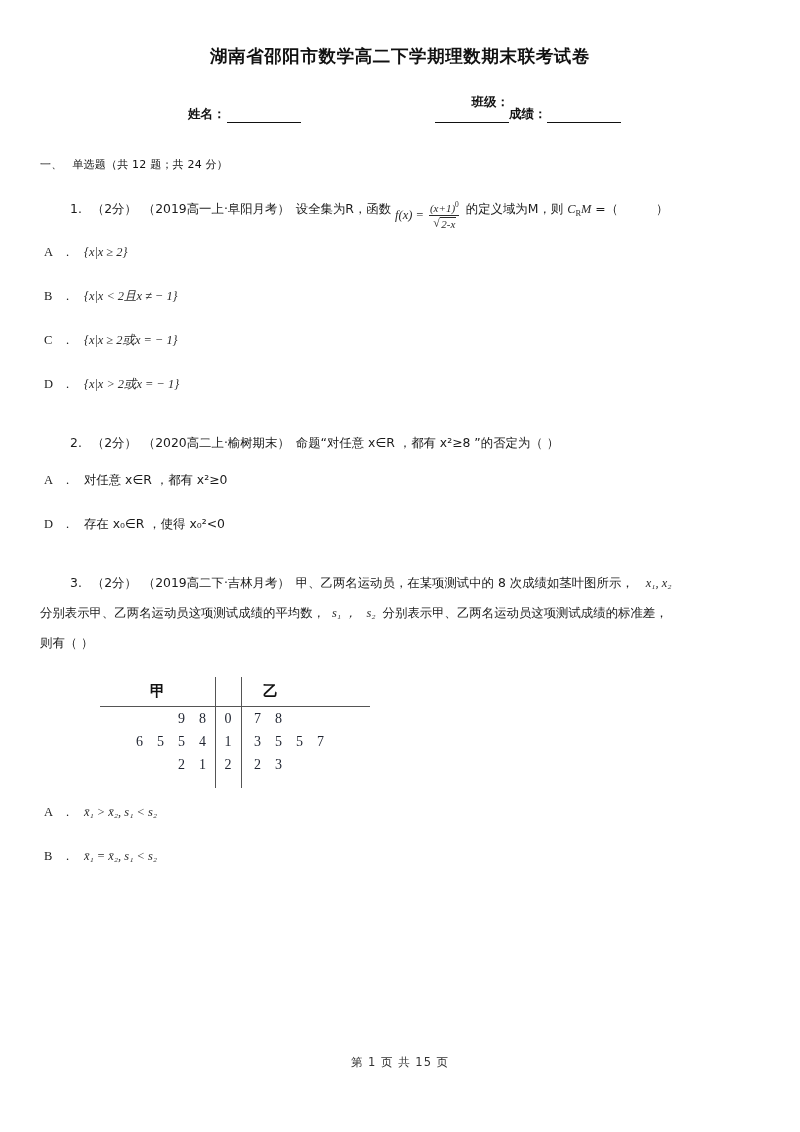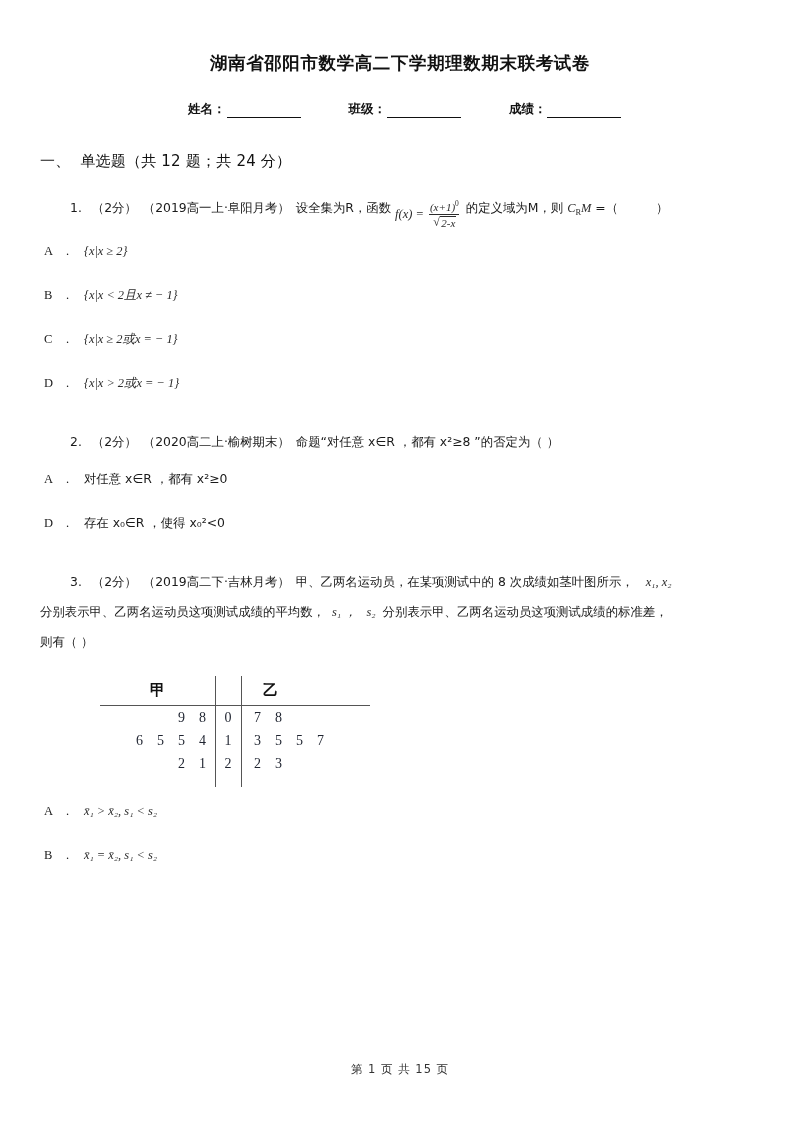--- a/index.html
+++ b/index.html
@@ -20,54 +20,54 @@
     position: relative;
     padding: 0;
   }
 
   
   .doc-title {
     text-align: center;
     font-size: 17.5px;
     font-weight: bold;
     letter-spacing: 0.6px;
-    margin: 7px;
+    margin: 0;
     padding-top: 44px;
     font-family: "DejaVu Sans", "Liberation Sans", sans-serif;
     color: #111;
   }
 
   
   .info-row {
     display: flex;
     margin-top: 26px;
     padding-left: 188px;
     padding-right: 150px;
     font-size: 12.5px;
     font-family: "DejaVu Sans", "Liberation Sans", sans-serif;
     font-weight: bold;
     color: #111;
   }
   .info-field { display: flex; align-items: flex-end; }
   .info-field.f1 { width: 182px; }
-  .info-field.f2 { width: 182px; }
+  .info-field.f2 { width: 182px; flex-direction: column; }
   .info-field.f3 { width: 160px; }
   .info-blank {
     display: inline-block;
     width: 74px;
     border-bottom: 1.6px solid #111;
     height: 12px;
     margin-left: 1px;
   }
 
   
   .section-head {
     margin-top: 34px;
     padding-left: 40px;
-    font-size: 15px;
+    font-size: 11px;
     font-family: "DejaVu Sans", "Liberation Sans", sans-serif;
     color: #111;
     letter-spacing: 0.2px;
   }
   .section-head .sec-num { margin-right: 10px; }
 
   
   .q-block { margin-top: 22px; }
   .q-line {
     padding-left: 70px;

